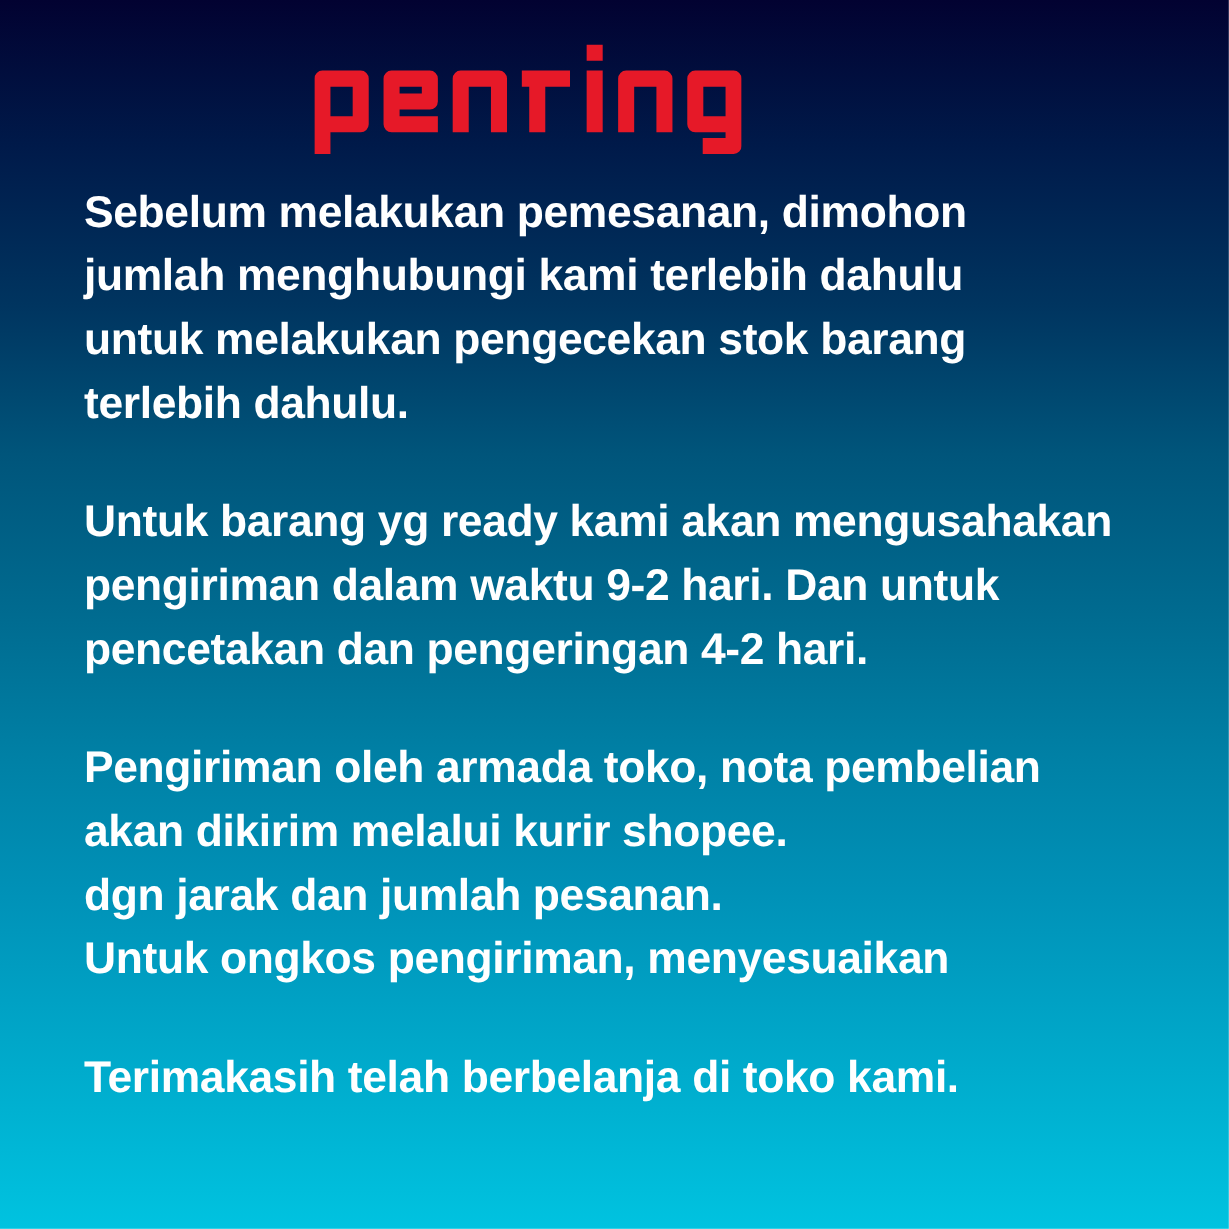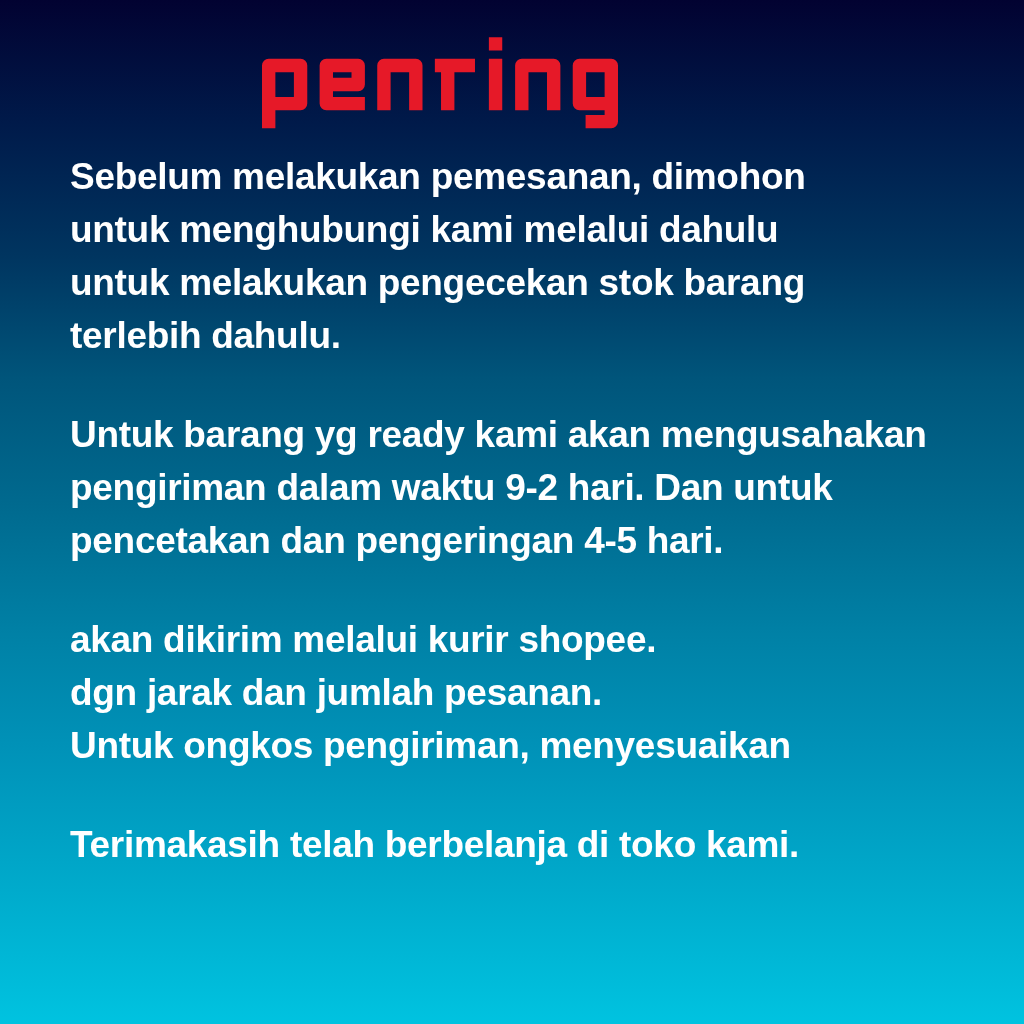--- a/index.html
+++ b/index.html
@@ -69,32 +69,33 @@
         <path transform="translate(492,0)" d="M13,100 V13 H75 V100"></path>
         <path transform="translate(604,0)" d="M13,13 H75 V87 H13 Z M75,87 V122 H25"></path>
       </g>
     </svg>
   </div>
 
   <div class="content">
 
     <div class="para">
       <div class="line">Sebelum melakukan pemesanan, dimohon</div>
-      <div class="line">untuk menghubungi kami melalui dahulu</div>
+      <div class="line">jumlah menghubungi kami terlebih dahulu</div>
       <div class="line">untuk melakukan pengecekan stok barang</div>
       <div class="line">terlebih dahulu.</div>
     </div>
 
     <div class="para">
       <div class="line">Untuk barang yg ready kami akan mengusahakan</div>
       <div class="line">pengiriman dalam waktu 9-2 hari. Dan untuk</div>
-      <div class="line">pencetakan dan pengeringan 4-5 hari.</div>
+      <div class="line">pencetakan dan pengeringan 4-2 hari.</div>
     </div>
 
     <div class="para">
+      <div class="line">Pengiriman oleh armada toko, nota pembelian</div>
       <div class="line">akan dikirim melalui kurir shopee.</div>
       <div class="line">dgn jarak dan jumlah pesanan.</div>
       <div class="line">Untuk ongkos pengiriman, menyesuaikan</div>
     </div>
 
     <div class="para">
       <div class="line">Terimakasih telah berbelanja di toko kami.</div>
     </div>
 
   </div>

